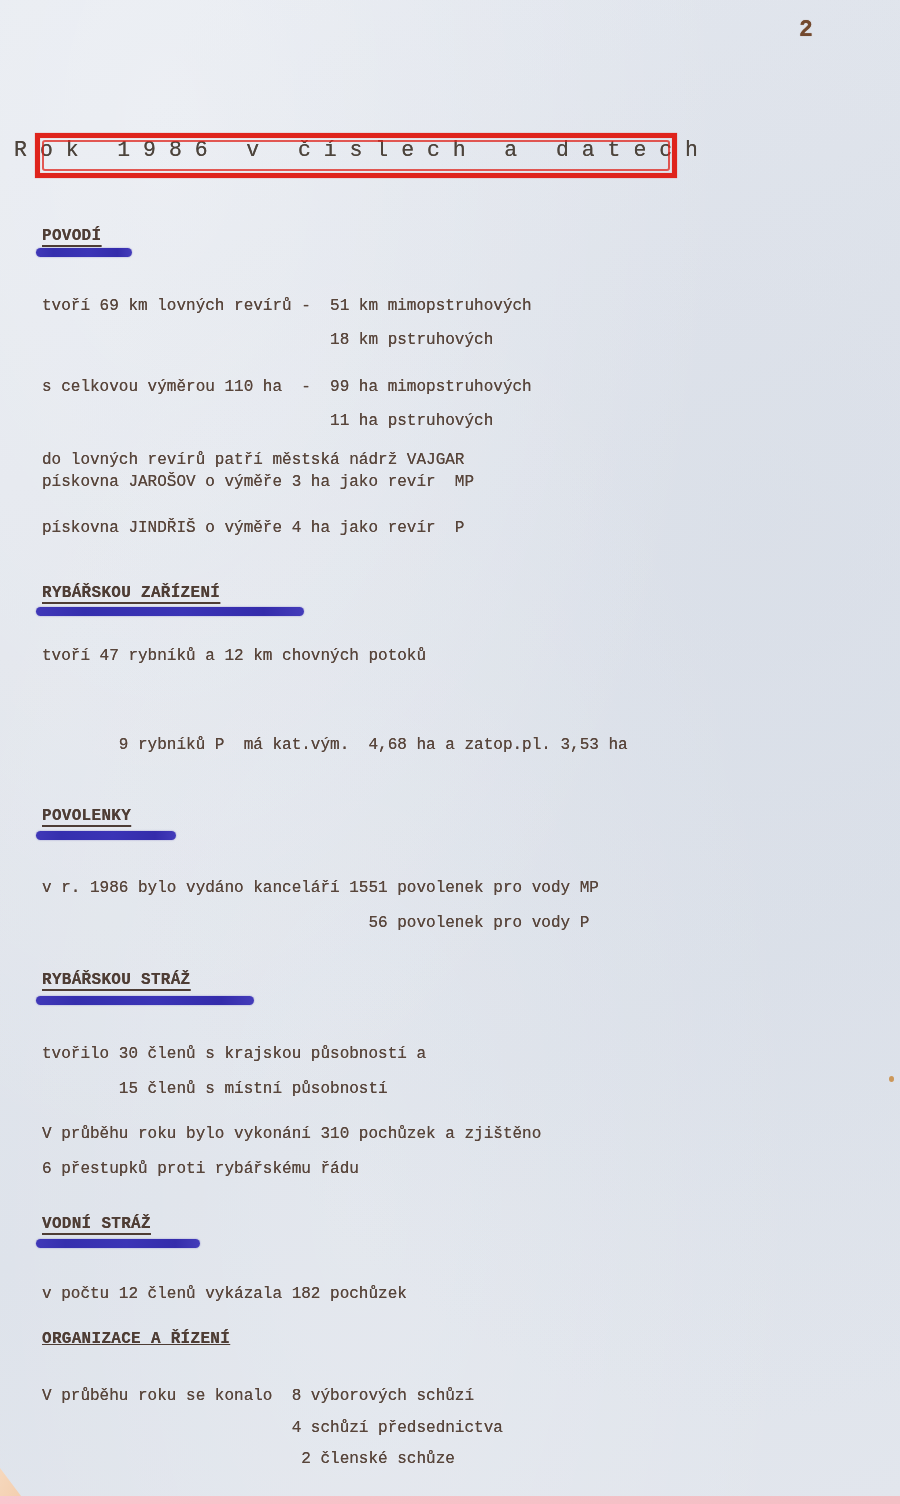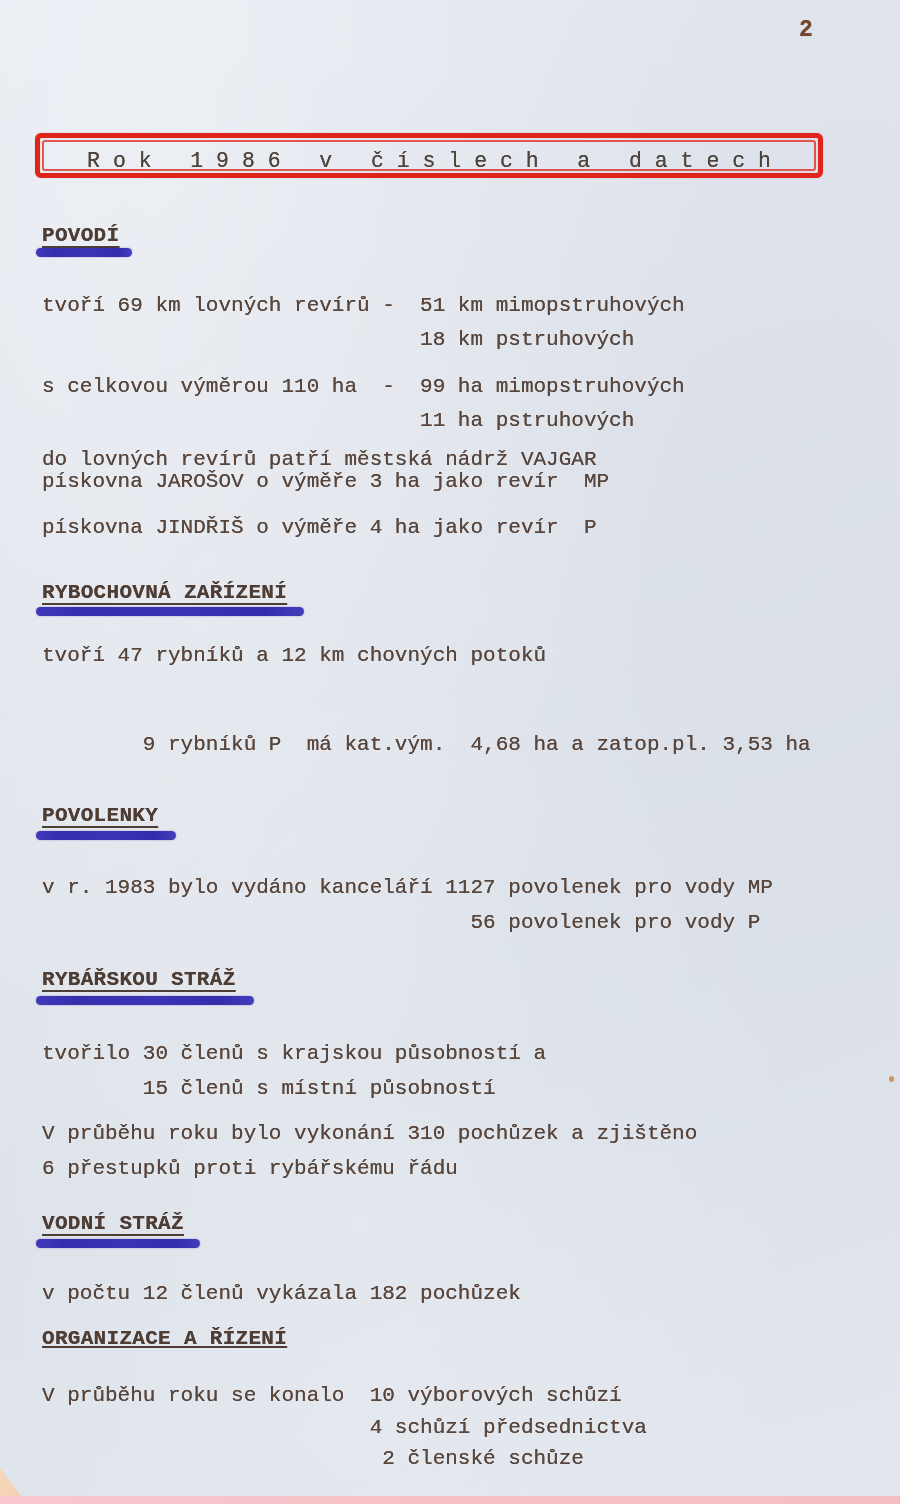--- a/index.html
+++ b/index.html
@@ -12,21 +12,21 @@
       radial-gradient(ellipse at 18% 8%,  rgba(255,255,255,0.30), transparent 55%),
       radial-gradient(ellipse at 85% 35%, rgba(208,215,227,0.35), transparent 65%),
       radial-gradient(ellipse at 40% 80%, rgba(255,255,255,0.18), transparent 60%),
       linear-gradient(158deg,#e5e9f0 0%, #e1e5ec 35%, #dde2ea 68%, #e2e6ed 100%);
     font-family:"Liberation Mono","DejaVu Sans Mono",monospace;
   }
   .txt{
     position:absolute;
     left:42px;
     white-space:pre;
-    font-size:21px;
+    font-size:16px;
     line-height:26px;
     color:#58453b;
     text-shadow:0 0 0.6px rgba(78,56,44,0.85);
   }
   .heading{
     color:#4e3d35;
     font-weight:bold;
     letter-spacing:0.3px;
     text-decoration:underline;
   }
@@ -38,25 +38,25 @@
   .marker{
     position:absolute;
     height:9px;
     border-radius:6px;
     background:linear-gradient(90deg,#4038b8 0%, #352fae 18%, #3b34b6 55%, #342cab 85%, #443cba 100%);
     box-shadow:0 0 1.5px rgba(52,44,170,0.6);
   }
   .title-box{
     position:absolute;
     left:35px;top:133px;
-    width:788px;height:45px;
+    width:642px;height:45px;
     border:5px solid #df241c;
-    border-radius:6px;
+    border-radius:0;
     box-sizing:border-box;
-    display:flex;align-items:flex-end;justify-content:center;
+    display:flex;align-items:flex-start;justify-content:center;
     box-shadow:0 0 1px rgba(223,36,28,0.55), inset 0 0 1px rgba(223,36,28,0.55);
   }
   .title-box::after{
     content:"";
     position:absolute;inset:2px;
     border:2px solid rgba(223,36,28,0.75);
     border-radius:3px;
     pointer-events:none;
   }
   .title-text{
@@ -108,43 +108,43 @@
   <div class="txt heading underlined" style="top:223px">POVODÍ</div>
   <div class="marker" style="left:36px;top:248px;width:96px"></div>
   <div class="txt" style="top:293px">tvoří 69 km lovných revírů -  51 km mimopstruhových</div>
   <div class="txt" style="top:327px">                              18 km pstruhových</div>
   <div class="txt" style="top:374px">s celkovou výměrou 110 ha  -  99 ha mimopstruhových</div>
   <div class="txt" style="top:408px">                              11 ha pstruhových</div>
   <div class="txt" style="top:447px">do lovných revírů patří městská nádrž VAJGAR</div>
   <div class="txt" style="top:469px">pískovna JAROŠOV o výměře 3 ha jako revír  MP</div>
   <div class="txt" style="top:515px">pískovna JINDŘIŠ o výměře 4 ha jako revír  P</div>
 
-  <div class="txt heading underlined" style="top:580px">RYBOCHOVNÁ ZAŘÍZENÍ</div>
+  <div class="txt heading underlined" style="top:580px">RYBÁŘSKOU ZAŘÍZENÍ</div>
   <div class="marker" style="left:36px;top:607px;width:268px"></div>
   <div class="txt" style="top:643px">tvoří 47 rybníků a 12 km chovných potoků</div>
   <div class="txt" style="top:732px">        9 rybníků P  má kat.vým.  4,68 ha a zatop.pl. 3,53 ha</div>
 
   <div class="txt heading underlined" style="top:803px">POVOLENKY</div>
   <div class="marker" style="left:36px;top:831px;width:140px"></div>
-  <div class="txt" style="top:875px">v r. 1983 bylo vydáno kanceláří 1127 povolenek pro vody MP</div>
+  <div class="txt" style="top:875px">v r. 1986 bylo vydáno kanceláří 1551 povolenek pro vody MP</div>
   <div class="txt" style="top:910px">                                  56 povolenek pro vody P</div>
 
   <div class="txt heading underlined" style="top:967px">RYBÁŘSKOU STRÁŽ</div>
   <div class="marker" style="left:36px;top:996px;width:218px"></div>
   <div class="txt" style="top:1041px">tvořilo 30 členů s krajskou působností a</div>
   <div class="txt" style="top:1076px">        15 členů s místní působností</div>
   <div class="txt" style="top:1121px">V průběhu roku bylo vykonání 310 pochůzek a zjištěno</div>
   <div class="txt" style="top:1156px">6 přestupků proti rybářskému řádu</div>
 
   <div class="txt heading underlined" style="top:1211px">VODNÍ STRÁŽ</div>
   <div class="marker" style="left:36px;top:1239px;width:164px"></div>
   <div class="txt" style="top:1281px">v počtu 12 členů vykázala 182 pochůzek</div>
 
   <div class="txt heading" style="top:1326px">ORGANIZACE A ŘÍZENÍ</div>
-  <div class="txt" style="top:1383px">V průběhu roku se konalo  10 výborových schůzí</div>
+  <div class="txt" style="top:1383px">V průběhu roku se konalo  8 výborových schůzí</div>
   <div class="txt" style="top:1415px">                          4 schůzí předsednictva</div>
   <div class="txt" style="top:1446px">                           2 členské schůze</div>
 
   <div class="ink-speck"></div>
   <div class="corner-wedge"></div>
   <div class="bottom-strip"></div>
 
 </div>
 
 </body></html>

